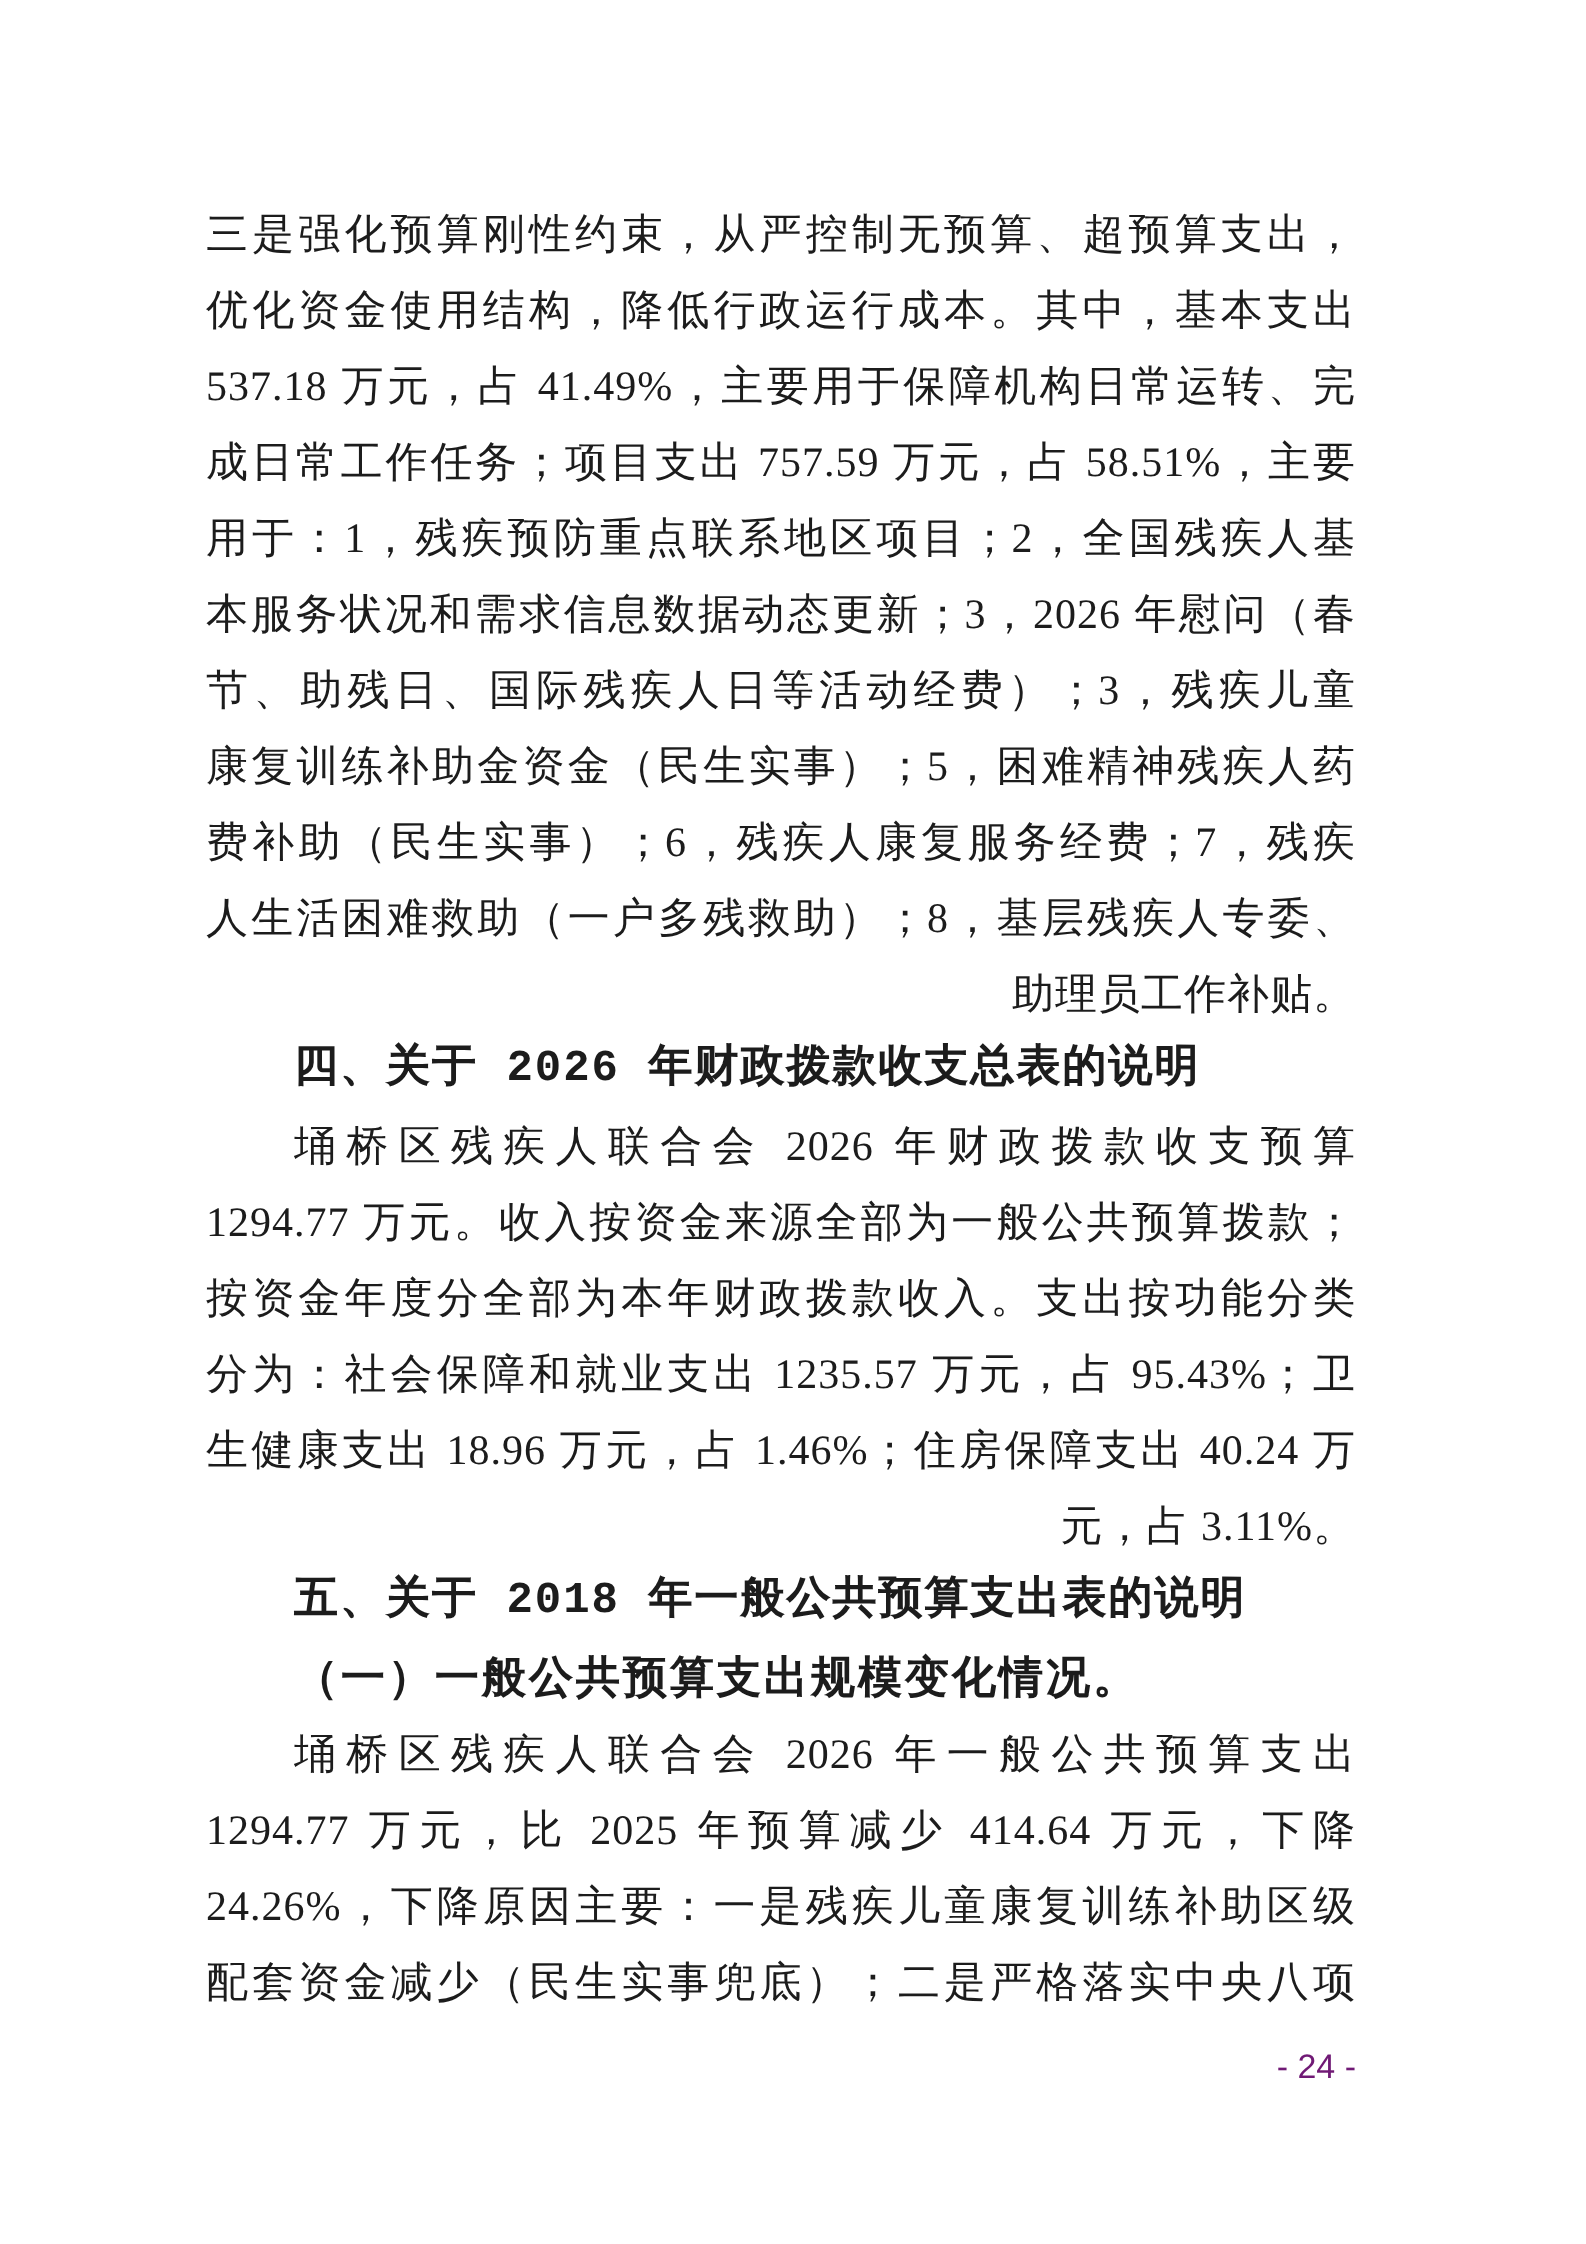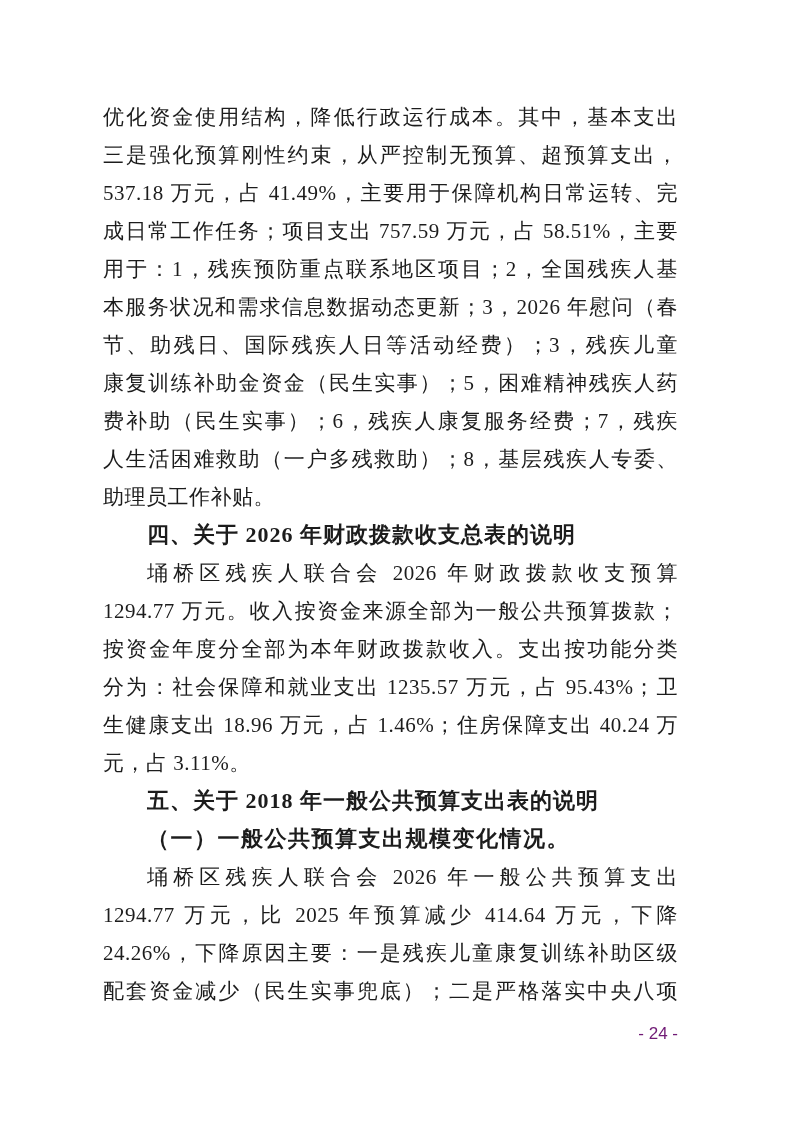--- a/index.html
+++ b/index.html
@@ -31,29 +31,29 @@
   }
   
   .j {
     text-align: justify;
     text-align-last: justify;
     text-justify: inter-character;
     white-space: normal;
   }
   
   .e {
-    text-align: left;
+    text-align: right;
   }
   
   .ind {
     text-indent: 44px;
   }
   
   .h1 {
-    font-family: Liberation Serif, serif;
+    font-family: Liberation Mono, monospace;
     font-weight: 700;
     font-size: 22px;
     text-indent: 44px;
     letter-spacing: 1px;
     text-align: left;
     text-align-last: left;
   }
   
   .h2 {
     font-family: Liberation Serif, serif;
@@ -72,22 +72,22 @@
     font-size: 17px;
     line-height: 20px;
     color: #701a75;
   }
 </style>
 </head>
 <body>
 
 <div class="page">
   <div class="text-block">
+    <div class="ln j">三是强化预算刚性约束，从严控制无预算、超预算支出，</div>
     <div class="ln j">优化资金使用结构，降低行政运行成本。其中，基本支出</div>
-    <div class="ln j">三是强化预算刚性约束，从严控制无预算、超预算支出，</div>
     <div class="ln j">537.18 万元，占 41.49%，主要用于保障机构日常运转、完</div>
     <div class="ln j">成日常工作任务；项目支出 757.59 万元，占 58.51%，主要</div>
     <div class="ln j">用于：1，残疾预防重点联系地区项目；2，全国残疾人基</div>
     <div class="ln j">本服务状况和需求信息数据动态更新；3，2026 年慰问（春</div>
     <div class="ln j">节、助残日、国际残疾人日等活动经费）；3，残疾儿童</div>
     <div class="ln j">康复训练补助金资金（民生实事）；5，困难精神残疾人药</div>
     <div class="ln j">费补助（民生实事）；6，残疾人康复服务经费；7，残疾</div>
     <div class="ln j">人生活困难救助（一户多残救助）；8，基层残疾人专委、</div>
     <div class="ln e">助理员工作补贴。</div>
     <div class="ln h1">四、关于 2026 年财政拨款收支总表的说明</div>

